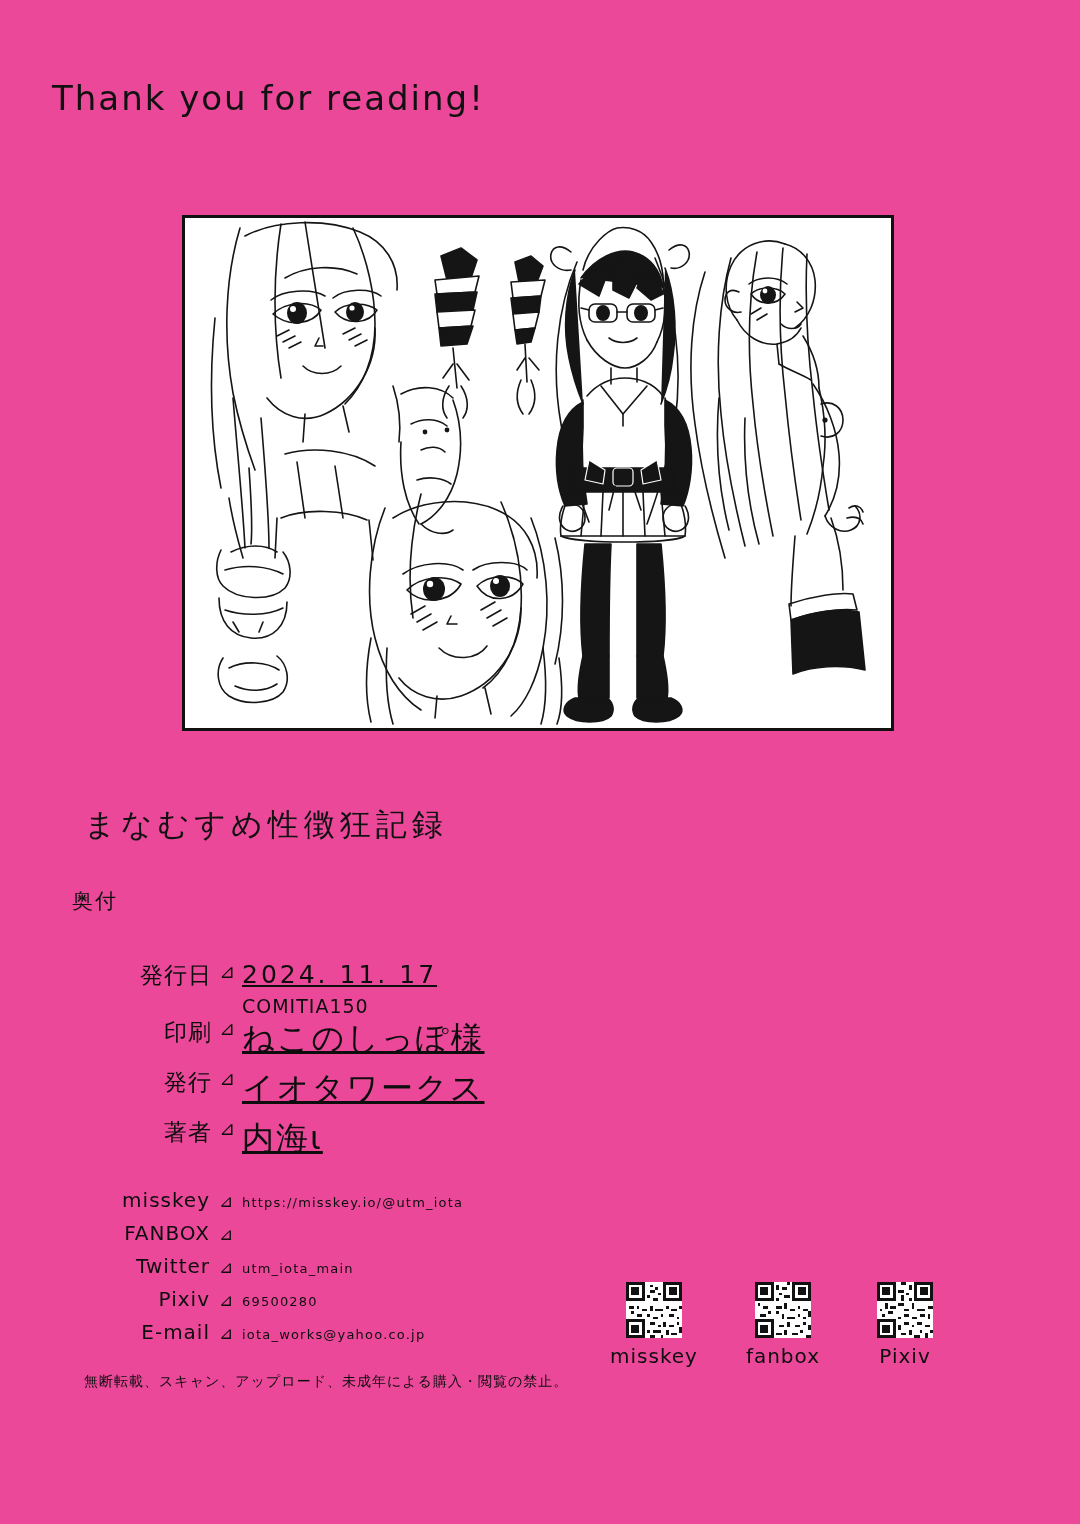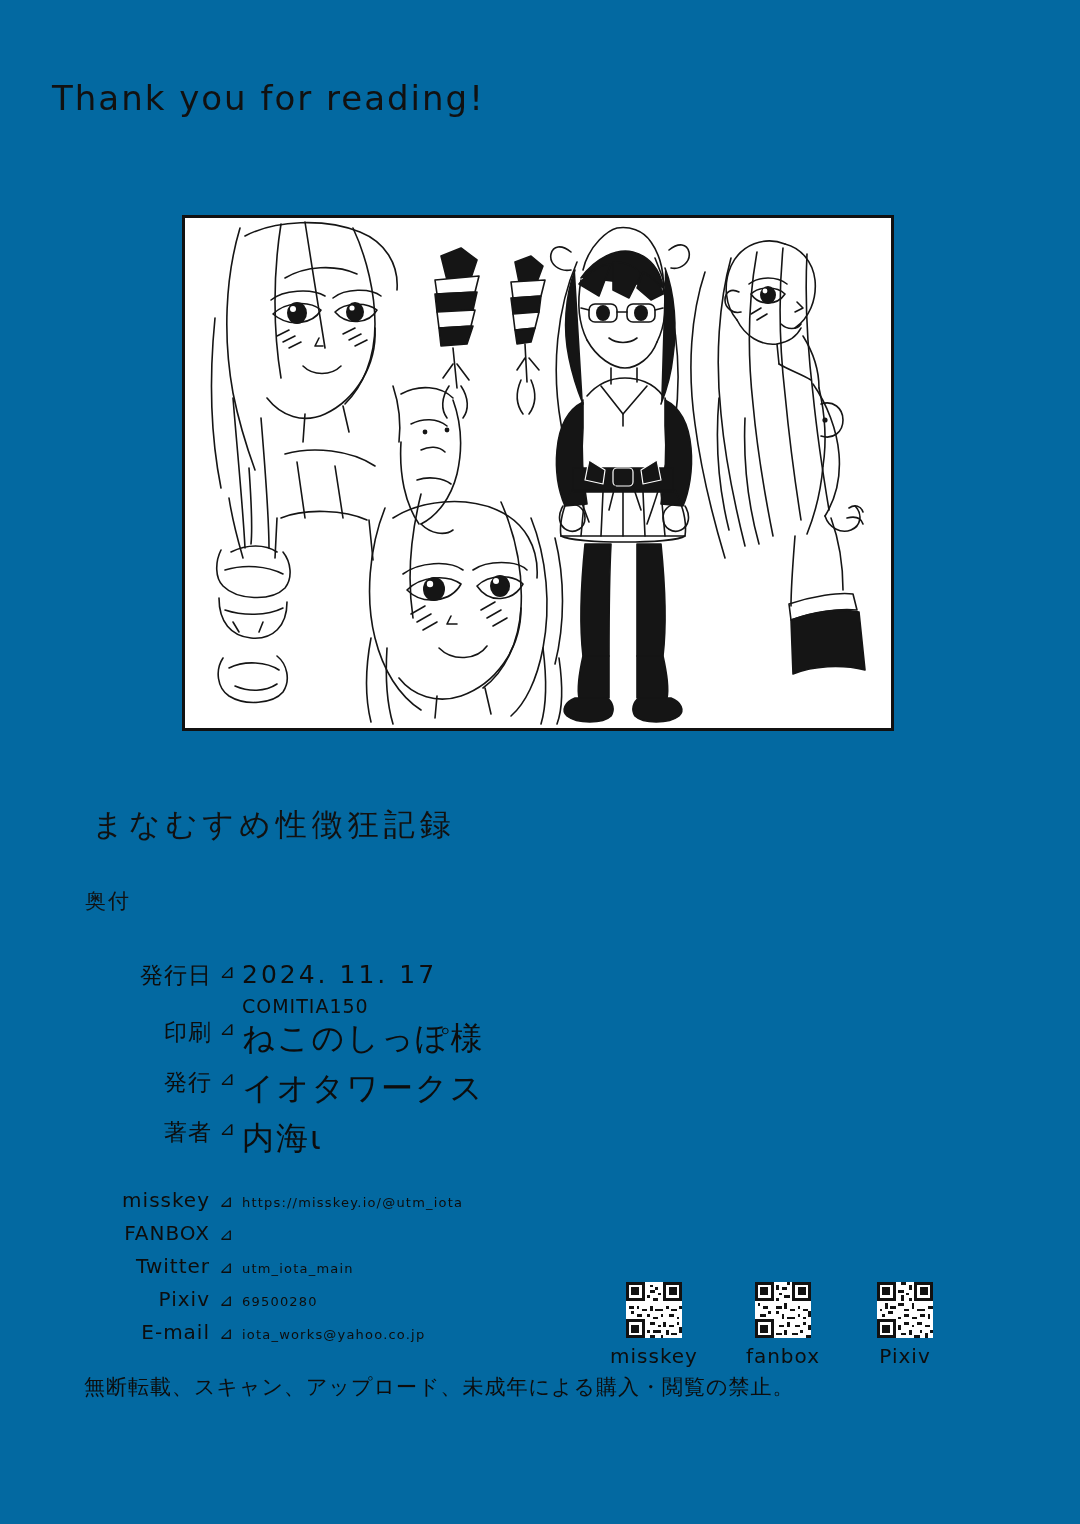--- a/index.html
+++ b/index.html
@@ -12,21 +12,21 @@
     height: 1524px;
     position: relative;
     font-family: "DejaVu Sans", sans-serif;
     color: #0d0d0d;
     overflow: hidden;
   }
 
   .page {
     position: absolute;
     inset: 0;
-    background: #0369a1;
+    background: #ec4899;
   }
 
   
   .thanks {
     position: absolute;
     left: 52px;
     top: 78px;
     font-family: "DejaVu Sans", sans-serif;
     font-size: 34px;
     letter-spacing: 2px;
@@ -44,31 +44,31 @@
     border: 3px solid #111;
     background: #fff;
     box-sizing: border-box;
     overflow: hidden;
   }
   .illus-frame svg { display: block; }
 
   
   .doujin-title {
     position: absolute;
-    left: 92px;
+    left: 84px;
     top: 804px;
     font-size: 31px;
     letter-spacing: 5px;
     color: #111;
     white-space: nowrap;
   }
 
   .colophon-label {
     position: absolute;
-    left: 85px;
+    left: 72px;
     top: 887px;
     font-size: 21px;
     letter-spacing: 2px;
     color: #111;
   }
 
   
   .colophon {
     position: absolute;
     left: 84px;
@@ -89,20 +89,21 @@
   }
   .col-sep {
     width: 30px;
     text-align: center;
     font-size: 19px;
   }
   .col-val {
     font-size: 25px;
     letter-spacing: 3px;
     white-space: nowrap;
+    text-decoration: underline;
   }
   .col-sub {
     margin-left: 158px;
     font-size: 19px;
     letter-spacing: 1px;
     margin-top: -2px;
   }
   .col-row.tight .col-val { font-size: 32px; letter-spacing: 2px; }
 
   
@@ -136,21 +137,21 @@
   }
 
   
   .notices {
     position: absolute;
     left: 84px;
     top: 1373px;
     width: 930px;
   }
   .notice-line {
-    font-size: 21px;
+    font-size: 14px;
     letter-spacing: 1px;
     margin-bottom: 9px;
     white-space: nowrap;
   }
 
   
   .qr-area {
     position: absolute;
     left: 610px;
     top: 1282px;

